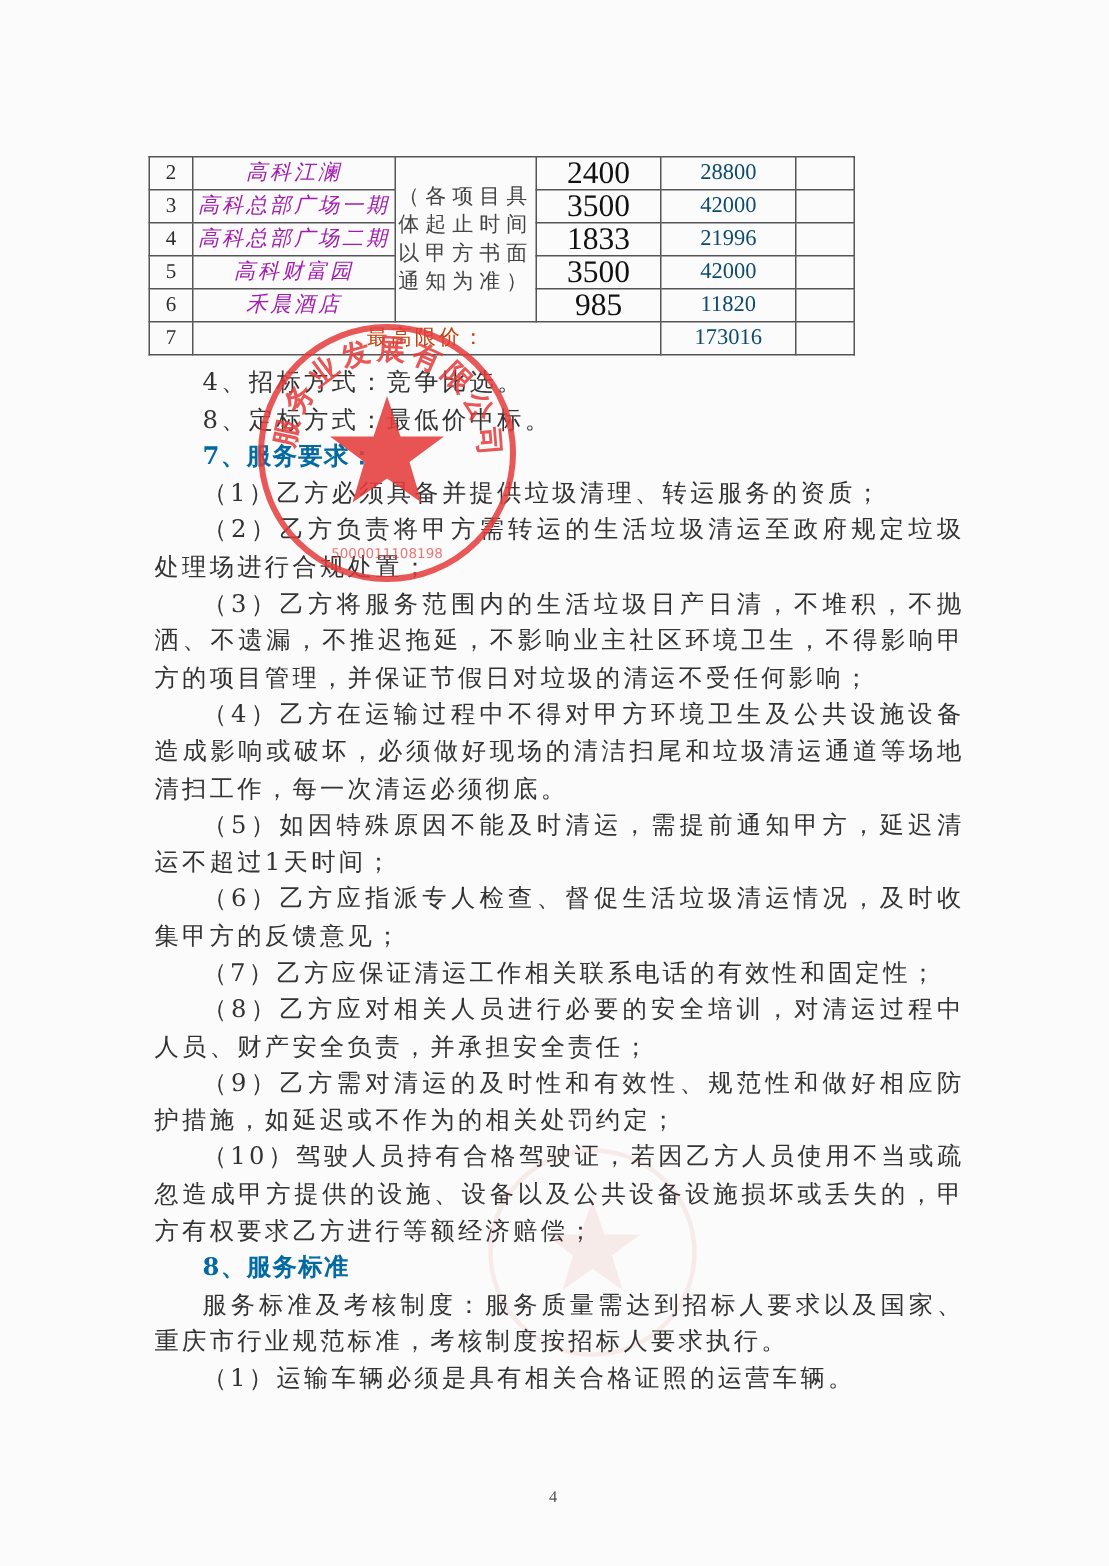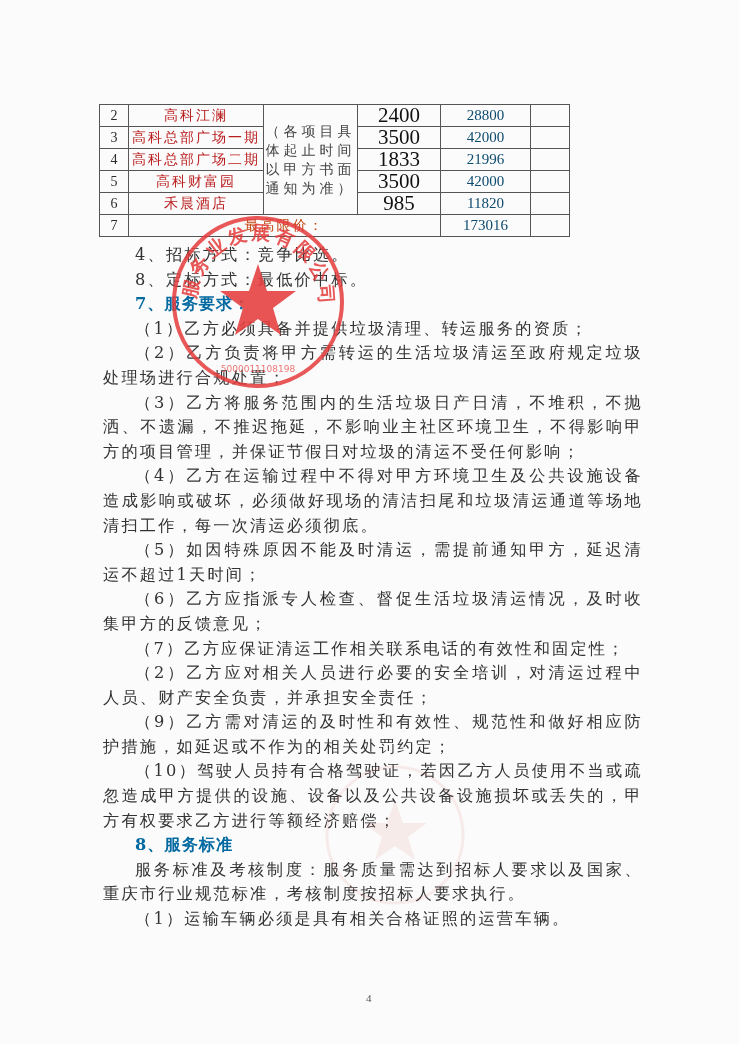--- a/index.html
+++ b/index.html
@@ -20,21 +20,21 @@
     font-size: 14px;
     color: #2b2b2b;
   }
   table.bid td {
     border: 1px solid #555;
     height: 21px; padding: 0;
     text-align: center; vertical-align: middle;
     line-height: 19px;
   }
   td.c-no { width: 28px; font-family: "Liberation Serif", serif; font-size: 14px; }
-  td.c-name { width: 134px; letter-spacing: 2px; color:#b91c1c; }
+  td.c-name { width: 134px; letter-spacing: 2px; color:#a21caf;font-style:italic; }
   td.c-period { width: 93px; text-align: left; vertical-align: top; padding: 0 0 0 4px; letter-spacing: 4px; color:#444; line-height: 22px;}
   td.c-month { width: 82px; font-family: "Liberation Serif", serif; font-size: 21px; color:#111; }
   td.c-year { width: 89px; font-family: "Liberation Serif", serif; font-size: 15px; color:#0c4a6e; }
   td.c-blank { width: 38px; }
   td.c-limit-label { text-align: right; padding-right: 10px; letter-spacing: 2px; color:#c2410c; }
 
   
   .text {
     position: absolute; left: 103px; top: 243px; width: 540px;
     font-size: 16.2px;
@@ -117,21 +117,21 @@
     <p class="indent">4、招标方式：竞争比选。</p>
     <p class="indent">8、定标方式：最低价中标。</p>
     <p class="heading">7、服务要求：</p>
     <p class="indent">（1）乙方必须具备并提供垃圾清理、转运服务的资质；</p>
     <p class="indent">（2）乙方负责将甲方需转运的生活垃圾清运至政府规定垃圾处理场进行合规处置；</p>
     <p class="indent">（3）乙方将服务范围内的生活垃圾日产日清，不堆积，不抛洒、不遗漏，不推迟拖延，不影响业主社区环境卫生，不得影响甲方的项目管理，并保证节假日对垃圾的清运不受任何影响；</p>
     <p class="indent">（4）乙方在运输过程中不得对甲方环境卫生及公共设施设备造成影响或破坏，必须做好现场的清洁扫尾和垃圾清运通道等场地清扫工作，每一次清运必须彻底。</p>
     <p class="indent">（5）如因特殊原因不能及时清运，需提前通知甲方，延迟清运不超过1天时间；</p>
     <p class="indent">（6）乙方应指派专人检查、督促生活垃圾清运情况，及时收集甲方的反馈意见；</p>
     <p class="indent">（7）乙方应保证清运工作相关联系电话的有效性和固定性；</p>
-    <p class="indent">（2）乙方应对相关人员进行必要的安全培训，对清运过程中人员、财产安全负责，并承担安全责任；</p>
+    <p class="indent">（8）乙方应对相关人员进行必要的安全培训，对清运过程中人员、财产安全负责，并承担安全责任；</p>
     <p class="indent">（9）乙方需对清运的及时性和有效性、规范性和做好相应防护措施，如延迟或不作为的相关处罚约定；</p>
     <p class="indent">（10）驾驶人员持有合格驾驶证，若因乙方人员使用不当或疏忽造成甲方提供的设施、设备以及公共设备设施损坏或丢失的，甲方有权要求乙方进行等额经济赔偿；</p>
     <p class="heading">8、服务标准</p>
     <p class="indent">服务标准及考核制度：服务质量需达到招标人要求以及国家、重庆市行业规范标准，考核制度按招标人要求执行。</p>
     <p class="indent">（1）运输车辆必须是具有相关合格证照的运营车辆。</p>
   </div>
 
   <div class="page-number">4</div>
 
   <svg class="stamp" viewBox="0 0 180 180">

